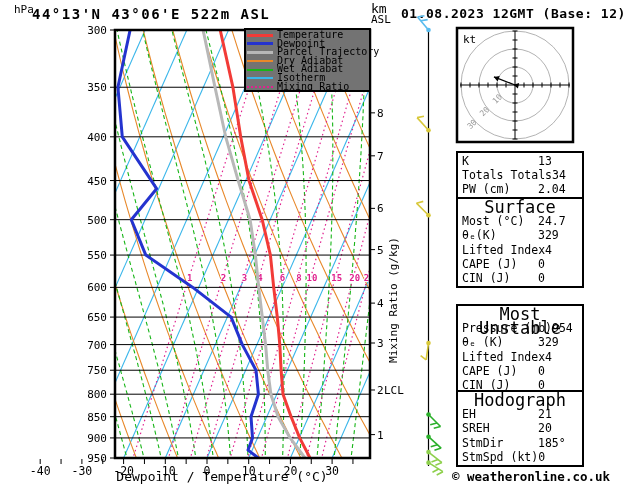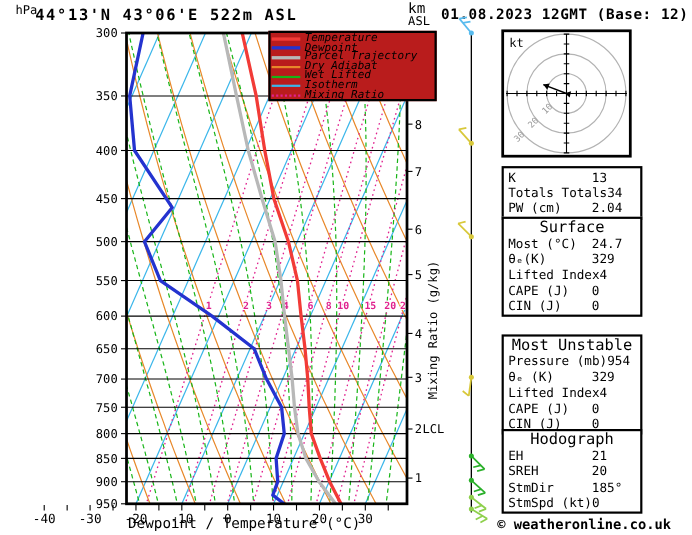--- a/index.html
+++ b/index.html
@@ -8,28 +8,28 @@
            font-family:"DejaVu Sans Mono", monospace; overflow:hidden; }
   .abs { position:absolute; }
   .lbl { color:#000; white-space:pre; }
   #station-title { left:32px; top:6px; font-size:14px; font-weight:bold; letter-spacing:1.5px; }
   #hpa-label { left:14px; top:3px; font-size:11px; }
   #km-label  { left:371px; top:1px;  font-size:13px; }
   #asl-label { left:371px; top:13px; font-size:11px; }
   #datetime-title { left:401px; top:6px; font-size:13px; font-weight:bold; letter-spacing:0.5px; }
   #temp-axis-label { left:88px; top:469px; width:268px; text-align:center; font-size:13px; }
   #copyright { left:452px; top:469px; font-size:12.5px; font-weight:bold; }
-  #legend { left:244px; top:28px; width:153px; height:64px; border:2px solid #000;
-            background:#b91c1c; z-index:5; padding:1px 0 0 1px;font-style:italic; }
+  #legend { left:244px; top:28px; width:127px; height:64px; border:2px solid #000;
+            background:#737373; z-index:5; padding:1px 0 0 1px; }
   .legend-row { display:flex; align-items:center; height:8.6px; gap:4px; }
   .legend-swatch { width:26px; flex:0 0 26px; }
   .legend-text { font-size:10px; line-height:8.6px; white-space:nowrap; }
   .tbox { position:absolute; left:456px; width:128px; border:2px solid #000;
           background:#fff; padding:1px 0; }
-  .ttitle { text-align:center; font-size:14px; height:14.2px; line-height:14.2px; }
+  .ttitle { text-align:center; font-size:17px; height:14.2px; line-height:14.2px; }
   .trow { display:flex; padding:0 4px; height:14.2px; line-height:14.2px; font-size:11.5px; }
   .tlabel { flex:1; white-space:pre; }
   .tvalue { width:40px; white-space:pre; }
   svg text { font-family:"DejaVu Sans Mono", monospace; }
 </style>
 </head>
 <body>
 
 <div id="stage">
   <div class="abs lbl" id="hpa-label">hPa</div>
@@ -291,21 +291,21 @@
       <div class="legend-row">
         <span class="legend-swatch" style="border-top: 3px solid rgb(184, 184, 184);"></span>
         <span class="legend-text">Parcel Trajectory</span>
       </div>
       <div class="legend-row">
         <span class="legend-swatch" style="border-top: 2px solid rgb(232, 136, 42);"></span>
         <span class="legend-text">Dry Adiabat</span>
       </div>
       <div class="legend-row">
         <span class="legend-swatch" style="border-top: 2px solid rgb(23, 181, 23);"></span>
-        <span class="legend-text">Wet Lifted</span>
+        <span class="legend-text">Wet Adiabat</span>
       </div>
       <div class="legend-row">
         <span class="legend-swatch" style="border-top: 2px solid rgb(58, 182, 234);"></span>
         <span class="legend-text">Isotherm</span>
       </div>
       <div class="legend-row">
         <span class="legend-swatch" style="border-top: 2px dotted rgb(224, 33, 142);"></span>
         <span class="legend-text">Mixing Ratio</span>
       </div>
     </div>

